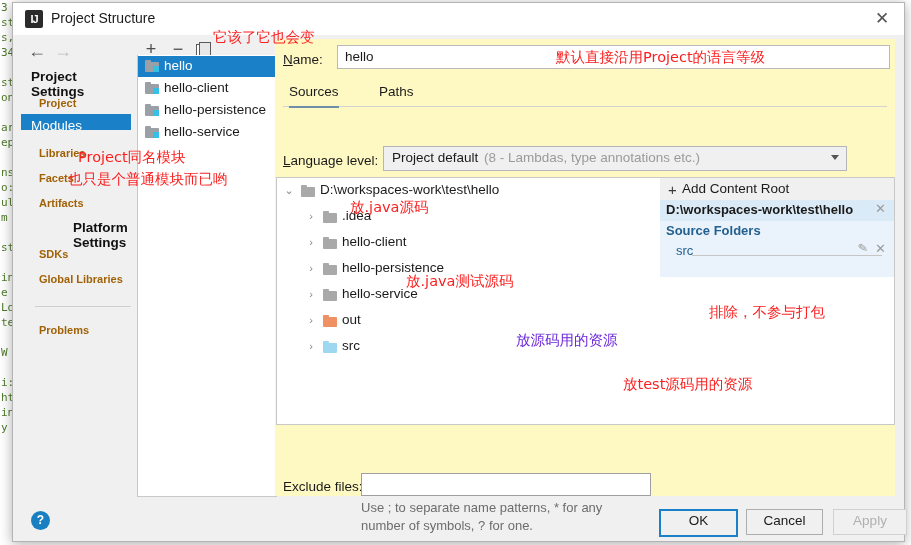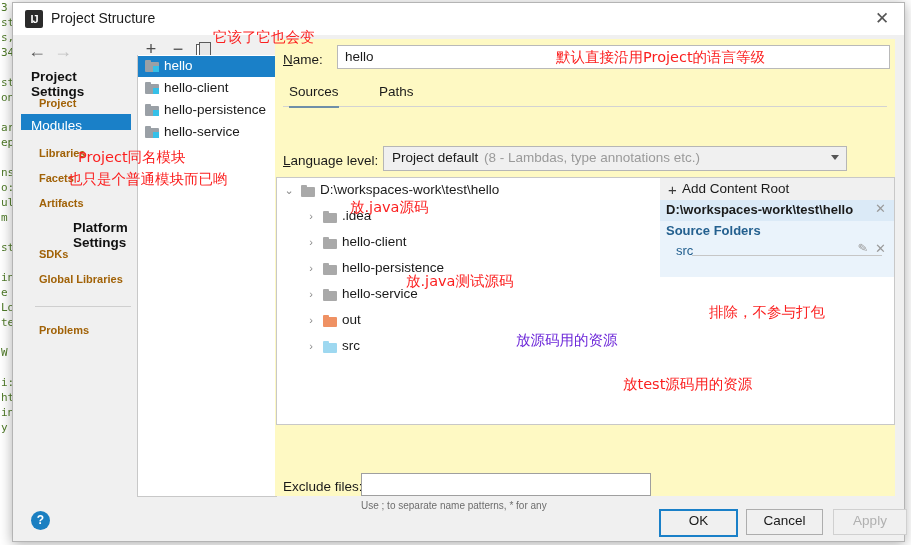--- a/index.html
+++ b/index.html
@@ -147,21 +147,21 @@
   #sf-title{position:absolute;left:6px;top:2px;font-size:13px;font-weight:bold;color:#24608f;}
   #sf-item{position:absolute;left:16px;top:22px;font-size:13px;color:#24608f;}
   #sf-rule{position:absolute;left:32px;top:34px;width:190px;height:1px;background:#c6c6c6;}
   #sf-pencil{position:absolute;right:26px;top:20px;font-size:12px;color:#9a9a9a;
     transform:rotate(-8deg);}
   #sf-x{position:absolute;right:8px;top:20px;font-size:13px;color:#9a9a9a;}
   
   #ex-label{position:absolute;left:8px;top:440px;font-size:13.5px;color:#1a1a1a;}
   #ex-input{position:absolute;left:86px;top:434px;width:288px;height:21px;
     background:#ffffff;border:1px solid #9f9f9f;}
-  #ex-hint1{position:absolute;left:86px;top:461px;font-size:10px;color:#6d6d6d;}
+  #ex-hint1{position:absolute;left:86px;top:461px;font-size:13px;color:#6d6d6d;}
   #ex-hint2{position:absolute;left:86px;top:479px;font-size:13px;color:#6d6d6d;}
   
   #help-btn{
     position:absolute;left:18px;top:508px;width:19px;height:19px;border-radius:50%;
     background:#1a7fc1;color:#fff;font-size:12px;font-weight:bold;text-align:center;line-height:19px;
   }
   .dlg-btn{position:absolute;top:506px;height:24px;line-height:22px;text-align:center;
     font-size:13.5px;background:#f0f0f0;border:1px solid #adadad;color:#1a1a1a;}
   #btn-ok{left:646px;width:75px;border:2px solid #1a80c8;background:#f0f0f0;line-height:20px;}
   #btn-cancel{left:733px;width:75px;}
@@ -437,20 +437,21 @@
         <span id="sf-item">src</span>
         <span id="sf-rule"></span>
         <span id="sf-pencil">✎</span>
         <span id="sf-x">✕</span>
       </div>
     </div>
 
     <div id="ex-label">Exclude files:</div>
     <div id="ex-input"></div>
     <div id="ex-hint1">Use ; to separate name patterns, * for any</div>
+    <div id="ex-hint2">number of symbols, ? for one.</div>
   </div>
 
   <div id="help-btn">?</div>
   <div id="btn-cancel" class="dlg-btn">Cancel</div>
   <div id="btn-ok" class="dlg-btn">OK</div>
   <div id="btn-apply" class="dlg-btn">Apply</div>
 <div id="nav-modules" style="top: 111px;">
       <span>Modules</span>
     </div>
   </div>

